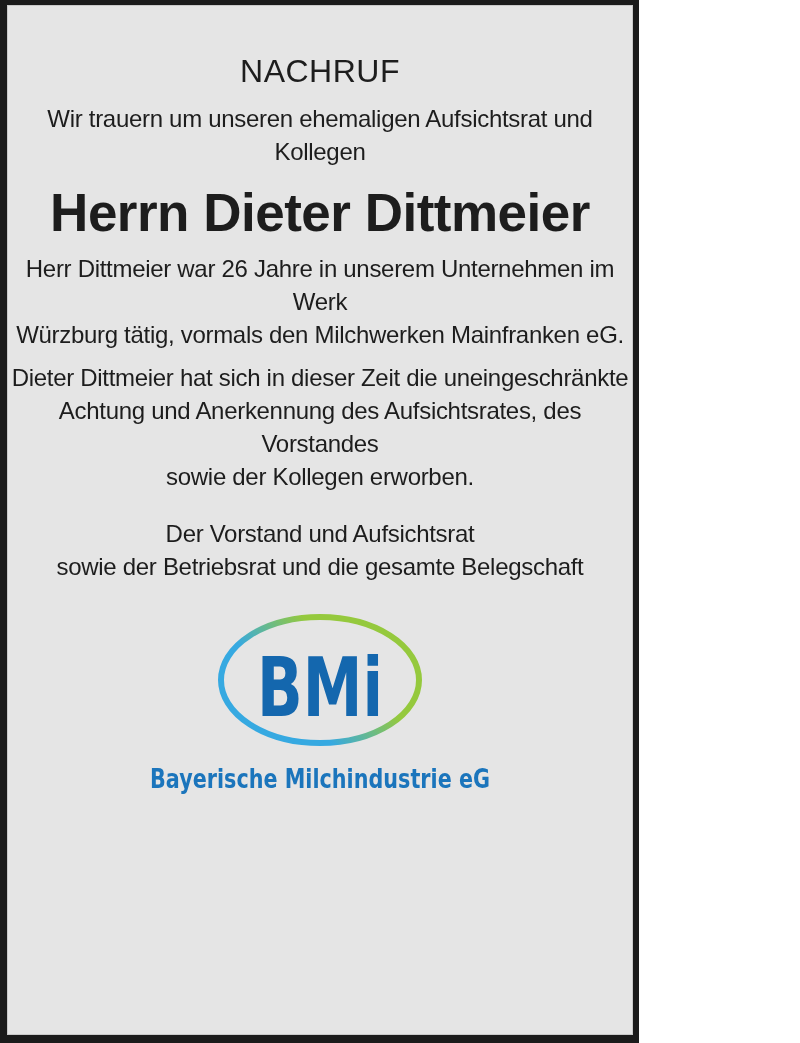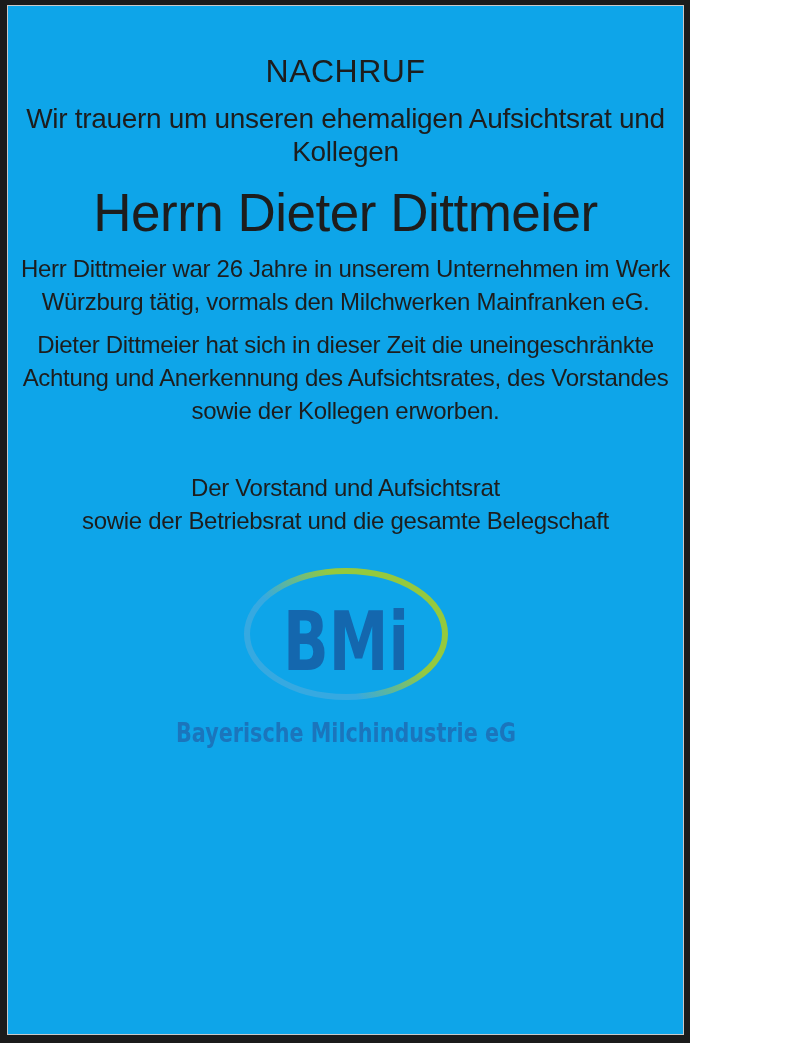--- a/index.html
+++ b/index.html
@@ -3,67 +3,67 @@
 <meta charset="utf-8">
 <style>
   html, body {
     margin: 0;
     padding: 0;
     background: #ffffff;
   }
   .page {
     position: relative;
     box-sizing: border-box;
-    width: 690px;
+    width: 639px;
     height: 1043px;
-    background: #0ea5e9;
+    background: #e5e5e5;
     border-style: solid;
     border-color: #1b1b1b;
     border-width: 5px 6px 8px 7px;
     box-shadow: inset 0 0 0 1px #c9c9c9;
     font-family: "Liberation Sans", "DejaVu Sans", sans-serif;
     color: #1d1d1d;
     text-align: center;
     overflow: hidden;
   }
   .kicker {
     margin-top: 48px;
     font-size: 32px;
     line-height: 36px;
     letter-spacing: 0.5px;
     font-weight: 400;
     white-space: pre-line;
   }
   .intro {
     margin-top: 13px;
-    font-size: 28px;
+    font-size: 24px;
     line-height: 33px;
     letter-spacing: -0.3px;
     white-space: pre-line;
   }
   .name {
     margin: 14px 0 0 0;
     font-size: 53px;
     line-height: 62px;
-    font-weight: 400;
+    font-weight: 700;
     letter-spacing: -0.5px;
     white-space: pre-line;
   }
   .para {
     margin: 10px 0 0 0;
     font-size: 24px;
     line-height: 33px;
     letter-spacing: -0.3px;
     white-space: pre-line;
   }
   .para.first {
     margin-top: 8px;
   }
   .signature {
-    margin-top: 44px;
+    margin-top: 24px;
     font-size: 24px;
     line-height: 33px;
     letter-spacing: -0.3px;
     white-space: pre-line;
   }
   .logo-svg {
     display: block;
     margin: 27px auto 0 auto;
   }
 </style>

